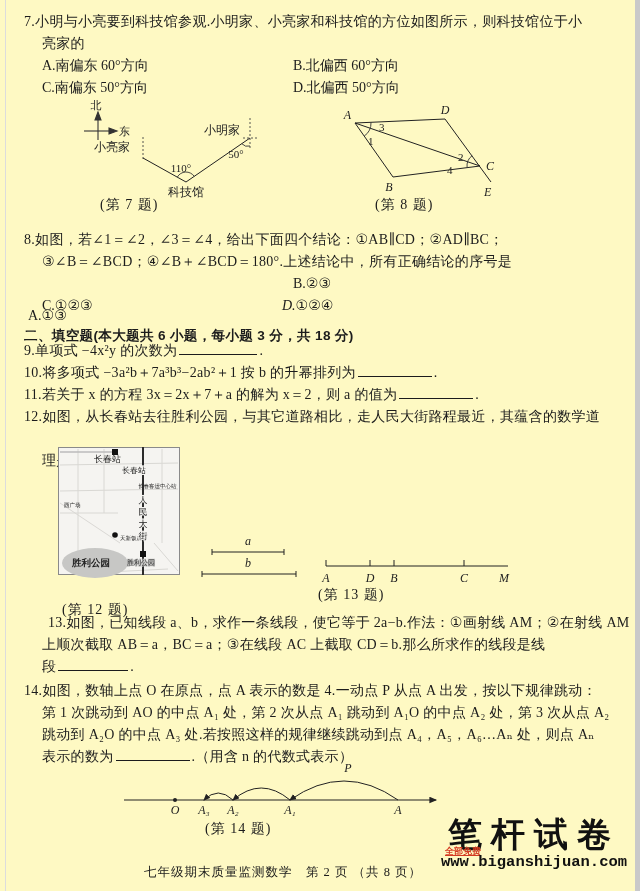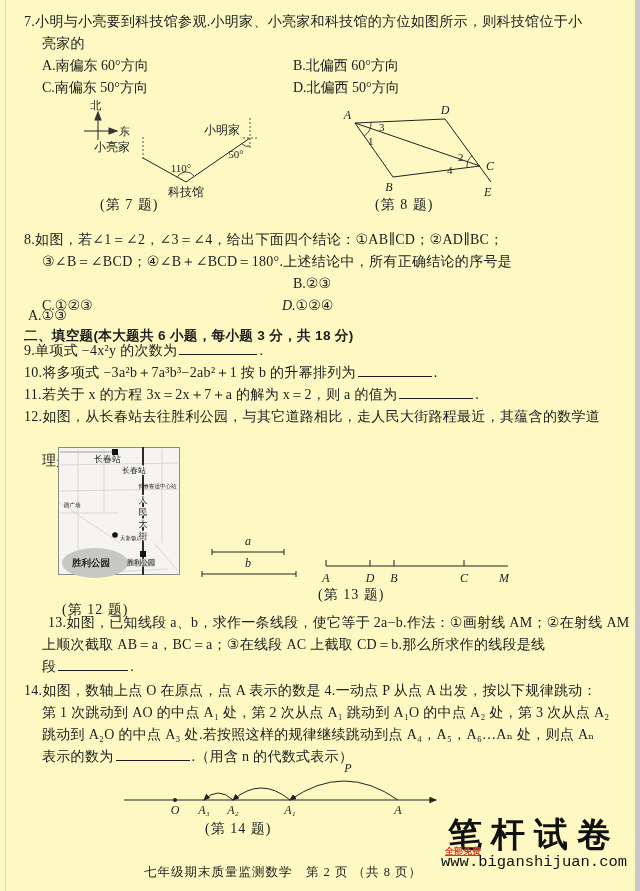--- a/index.html
+++ b/index.html
@@ -15,21 +15,21 @@
   .mlab{font-family:"Liberation Sans","DejaVu Sans",sans-serif;}
   .ital{font-style:italic;}
   .edge-right{position:absolute;top:0;right:0;width:5px;height:891px;background:#c9c9c9;}
   .edge-left{position:absolute;top:0;left:5px;width:1px;height:891px;background:#dcdcdc;}
   .footer-line{position:absolute;top:864px;left:0;width:566px;text-align:center;font-size:12.5px;letter-spacing:1px;}
   .brand{position:absolute;top:812px;left:448px;font-family:"Liberation Sans","DejaVu Sans",sans-serif;
          font-weight:900;font-size:34px;letter-spacing:9px;color:#111;white-space:nowrap;}
   .brand-free{position:absolute;top:845px;left:445px;font-size:9px;font-weight:bold;color:#d43a22;
               font-family:"Liberation Sans","DejaVu Sans",sans-serif;text-decoration:underline;}
   .brand-url{position:absolute;top:853px;left:441px;font-family:"Liberation Mono","DejaVu Sans Mono",monospace;
-             font-weight:normal;font-size:15.5px;color:#111;white-space:nowrap;}
+             font-weight:bold;font-size:15.5px;color:#111;white-space:nowrap;}
 </style>
 </head>
 <body>
 
 <div class="page">
 
   <div class="tline" style="left:24px;top:12px;">7.小明与小亮要到科技馆参观.小明家、小亮家和科技馆的方位如图所示，则科技馆位于小</div>
   <div class="tline" style="left:42px;top:34px;">亮家的</div>
   <div class="opt" style="left:42px;top:57px;">A.南偏东 60°方向</div>
   <div class="opt" style="left:293px;top:57px;">B.北偏西 60°方向</div>

